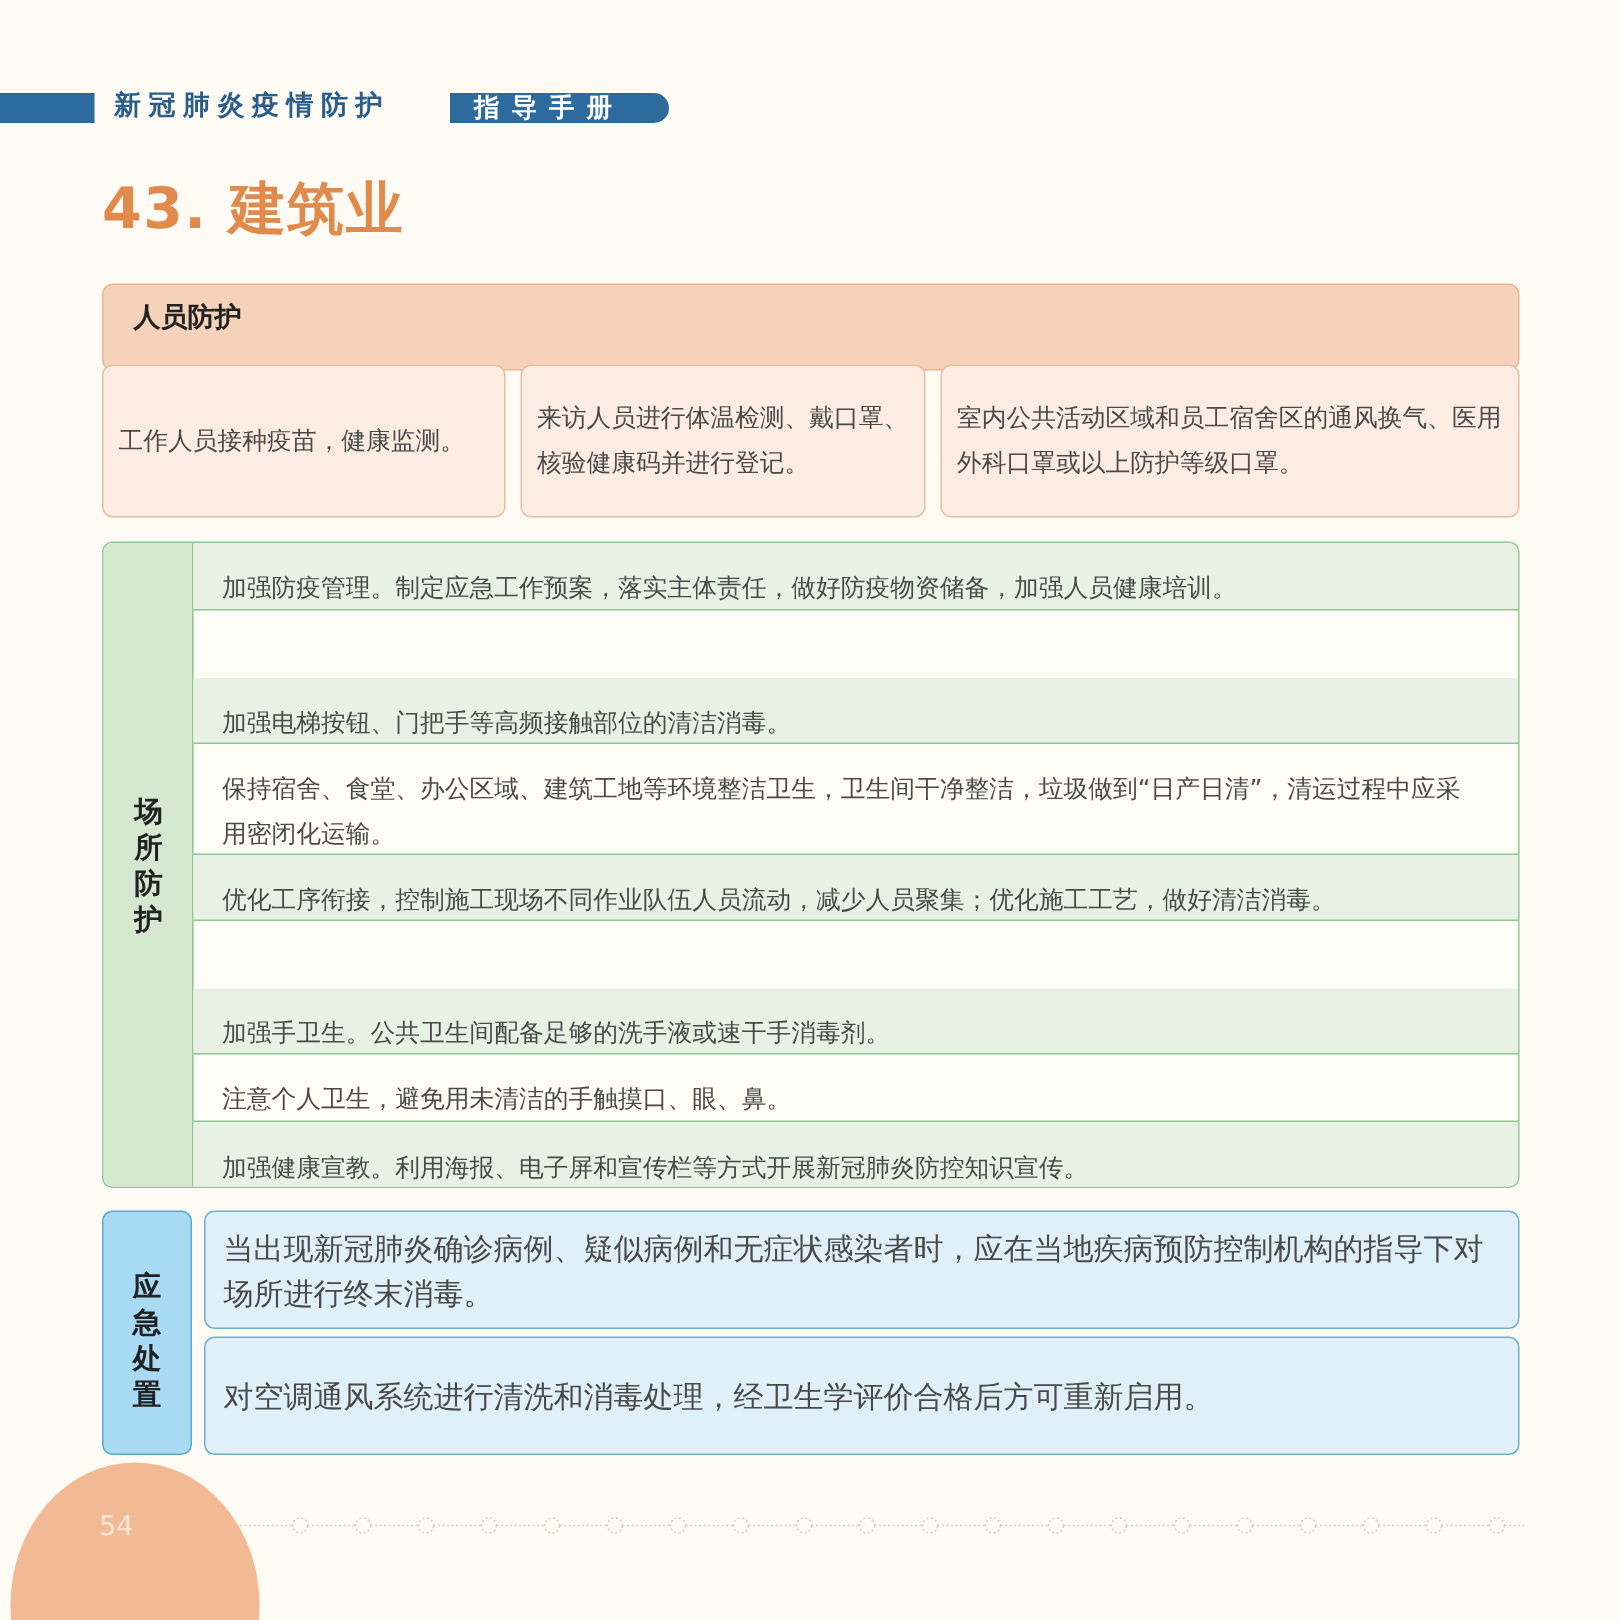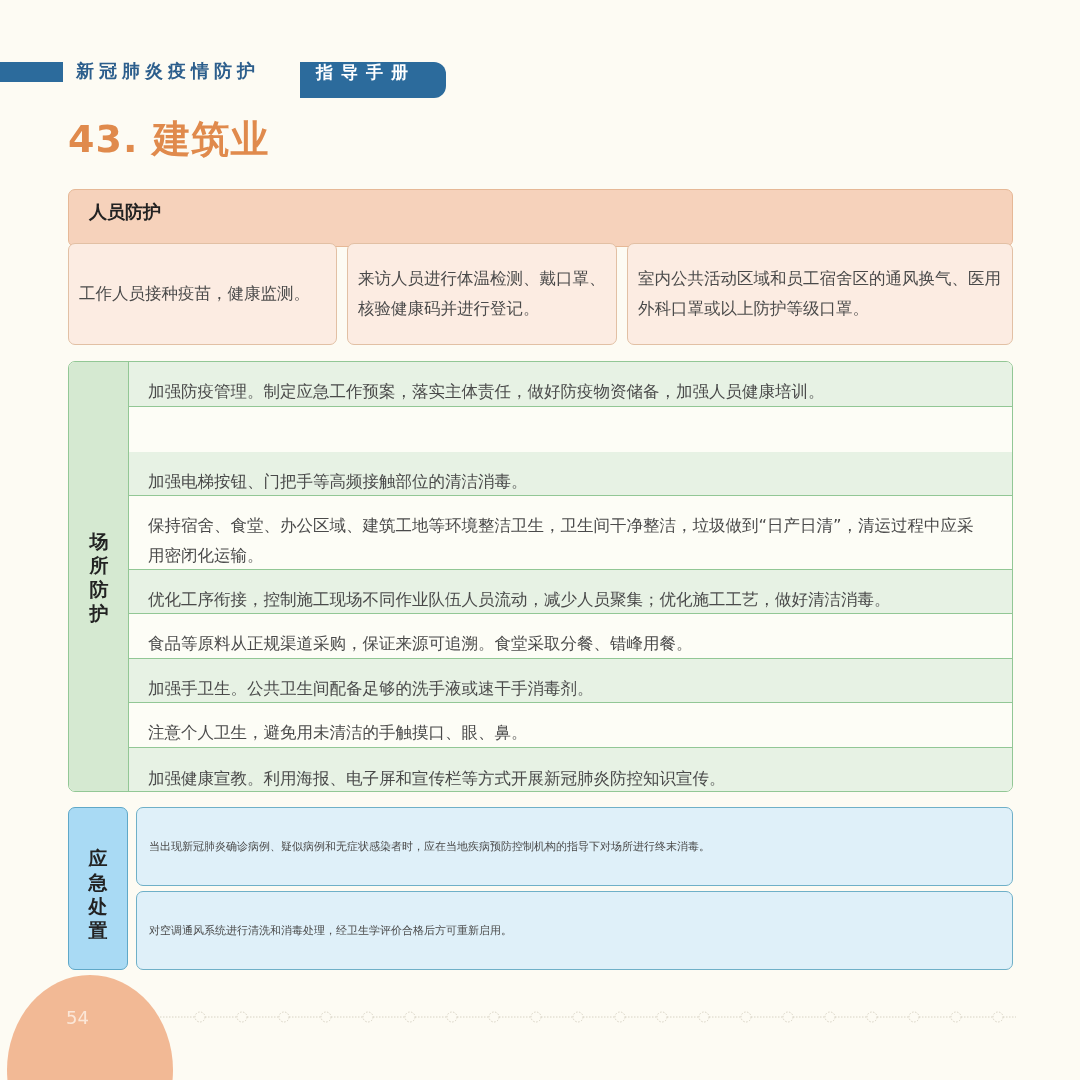--- a/index.html
+++ b/index.html
@@ -5,21 +5,21 @@
   html, body { margin:0; padding:0; }
   body {
     width:1080px; height:1080px; overflow:hidden; position:relative;
     background:#fdfbf3;
     font-family:"DejaVu Sans", "Liberation Sans", sans-serif;
     color:#4a4a4a;
   }
   
   .hdr-bar { position:absolute; left:0; top:62px; width:63px; height:20px; background:#2c6b9c; }
   .hdr-title { position:absolute; left:76px; top:58px; font-size:18px; font-weight:bold; letter-spacing:5px; color:#2c5e8c; line-height:26px; }
-  .hdr-pill { position:absolute; left:300px; top:62px; width:146px; height:36px; background:#2c6b9c; border-radius:0 12px 12px 0;text-align:right; }
+  .hdr-pill { position:absolute; left:300px; top:62px; width:146px; height:20px; background:#2c6b9c; border-radius:0 12px 12px 0;text-align:right; }
   .hdr-pill span { position:absolute; left:16px; top:-3px; font-size:17px; font-weight:bold; color:#fff; letter-spacing:8px; line-height:26px; }
 
   .page-title { position:absolute; left:68px; top:112px; font-size:38px; font-weight:bold; color:#e08a4c; line-height:54px; letter-spacing:1px; }
 
   
   .sec-person { position:absolute; left:68px; top:189px; width:945px; height:58px; background:#f6d2bb; border:1px solid #e6b896; border-radius:7px; box-sizing:border-box; }
   .sec-person span { position:absolute; left:20px; top:10px; font-size:18px; font-weight:bold; color:#222; line-height:24px; }
   .pcard { position:absolute; top:243px; height:102px; background:#fcece2; border:1px solid #e2c0a4; border-radius:7px; box-sizing:border-box; display:flex; align-items:center; padding:0 10px; font-size:16.5px; line-height:30px; color:#4a4a4a; }
   .pc1 { left:68px; width:269px; }
   .pc2 { left:347px; width:270px; }
@@ -29,21 +29,21 @@
   .sec-place { position:absolute; left:68px; top:361px; width:945px; height:431px; border:1.5px solid #92c795; border-radius:7px; box-sizing:border-box; overflow:hidden; background:#fdfdf6; }
   .place-label { position:absolute; left:0; top:0; width:60px; height:100%; background:#d5e9d1; border-right:1.5px solid #92c795; box-sizing:border-box; }
   .place-label span { position:absolute; left:0; width:60px; text-align:center; font-size:19px; font-weight:bold; color:#222; line-height:24px; }
   .prow { position:absolute; left:60px; right:0; border-bottom:1.5px solid #92c795; box-sizing:border-box; padding:16px 0 0 19px; font-size:16.5px; line-height:30px; color:#4a4a4a; display:flex; align-items:center; }
   .prow.alt { background:#e7f2e4; }
   .prow:last-child { border-bottom:none; }
 
   
   .emg-label { position:absolute; left:68px; top:807px; width:60px; height:163px; background:#a9daf4; border:1px solid #5fa8c8; border-radius:7px; box-sizing:border-box; }
   .emg-label span { position:absolute; left:0; width:58px; text-align:center; font-size:19px; font-weight:bold; color:#222; line-height:24px; }
-  .ecard { position:absolute; left:136px; width:877px; background:#dff0f9; border:1px solid #6fb0c8; border-radius:7px; box-sizing:border-box; padding:0 12px; font-size:11px; line-height:30px; color:#4a4a4a; display:flex; align-items:center; }
+  .ecard { position:absolute; left:136px; width:877px; background:#dff0f9; border:1px solid #6fb0c8; border-radius:7px; box-sizing:border-box; padding:0 12px; font-size:20px; line-height:30px; color:#4a4a4a; display:flex; align-items:center; }
   .ec1 { top:807px; height:79px; }
   .ec2 { top:891px; height:79px; }
 
   
   .page-circle { position:absolute; left:7px; top:975px; width:166px; height:190px; border-radius:50%; background:#f2b995; }
   .page-num { position:absolute; left:66px; top:1008px; font-size:18px; color:#fbe7d8; line-height:20px; }
   .deco-line { position:absolute; left:160px; top:1009px; width:856px; height:16px; }
 </style>
 </head>
 <body>
@@ -67,21 +67,20 @@
   <div class="place-label">
     <span style="top:167px">场</span>
     <span style="top:191px">所</span>
     <span style="top:215px">防</span>
     <span style="top:239px">护</span>
   </div>
   <div class="prow alt" style="top:0;height:45px">加强防疫管理。制定应急工作预案，落实主体责任，做好防疫物资储备，加强人员健康培训。</div>
   <div class="prow alt" style="top:90px;height:44px">加强电梯按钮、门把手等高频接触部位的清洁消毒。</div>
   <div class="prow" style="top:134px;height:74px;padding-right:24px">保持宿舍、食堂、办公区域、建筑工地等环境整洁卫生，卫生间干净整洁，垃圾做到“日产日清”，清运过程中应采用密闭化运输。</div>
   <div class="prow alt" style="top:208px;height:44px">优化工序衔接，控制施工现场不同作业队伍人员流动，减少人员聚集；优化施工工艺，做好清洁消毒。</div>
-  <div class="prow" style="top:252px;height:45px">食品等原料从正规渠道采购，保证来源可追溯。食堂采取分餐、错峰用餐。</div>
   <div class="prow alt" style="top:297px;height:44px">加强手卫生。公共卫生间配备足够的洗手液或速干手消毒剂。</div>
   <div class="prow" style="top:341px;height:45px">注意个人卫生，避免用未清洁的手触摸口、眼、鼻。</div>
   <div class="prow alt" style="top:386px;height:45px">加强健康宣教。利用海报、电子屏和宣传栏等方式开展新冠肺炎防控知识宣传。</div>
 </div>
 
 <div class="emg-label">
   <span style="top:38px">应</span>
   <span style="top:62px">急</span>
   <span style="top:86px">处</span>
   <span style="top:110px">置</span>

